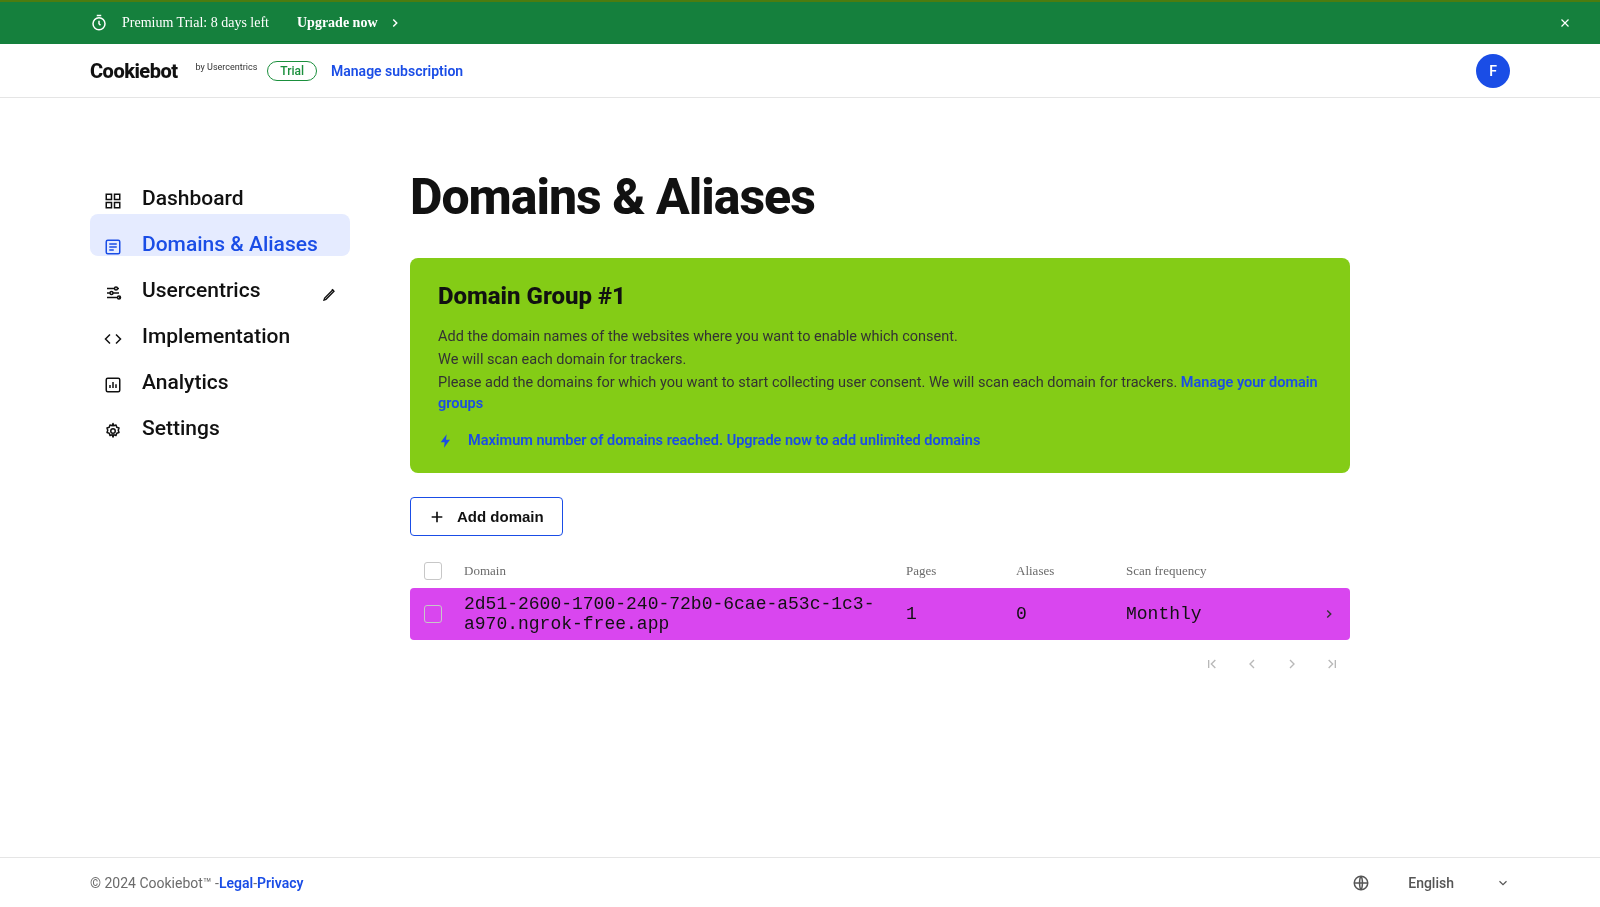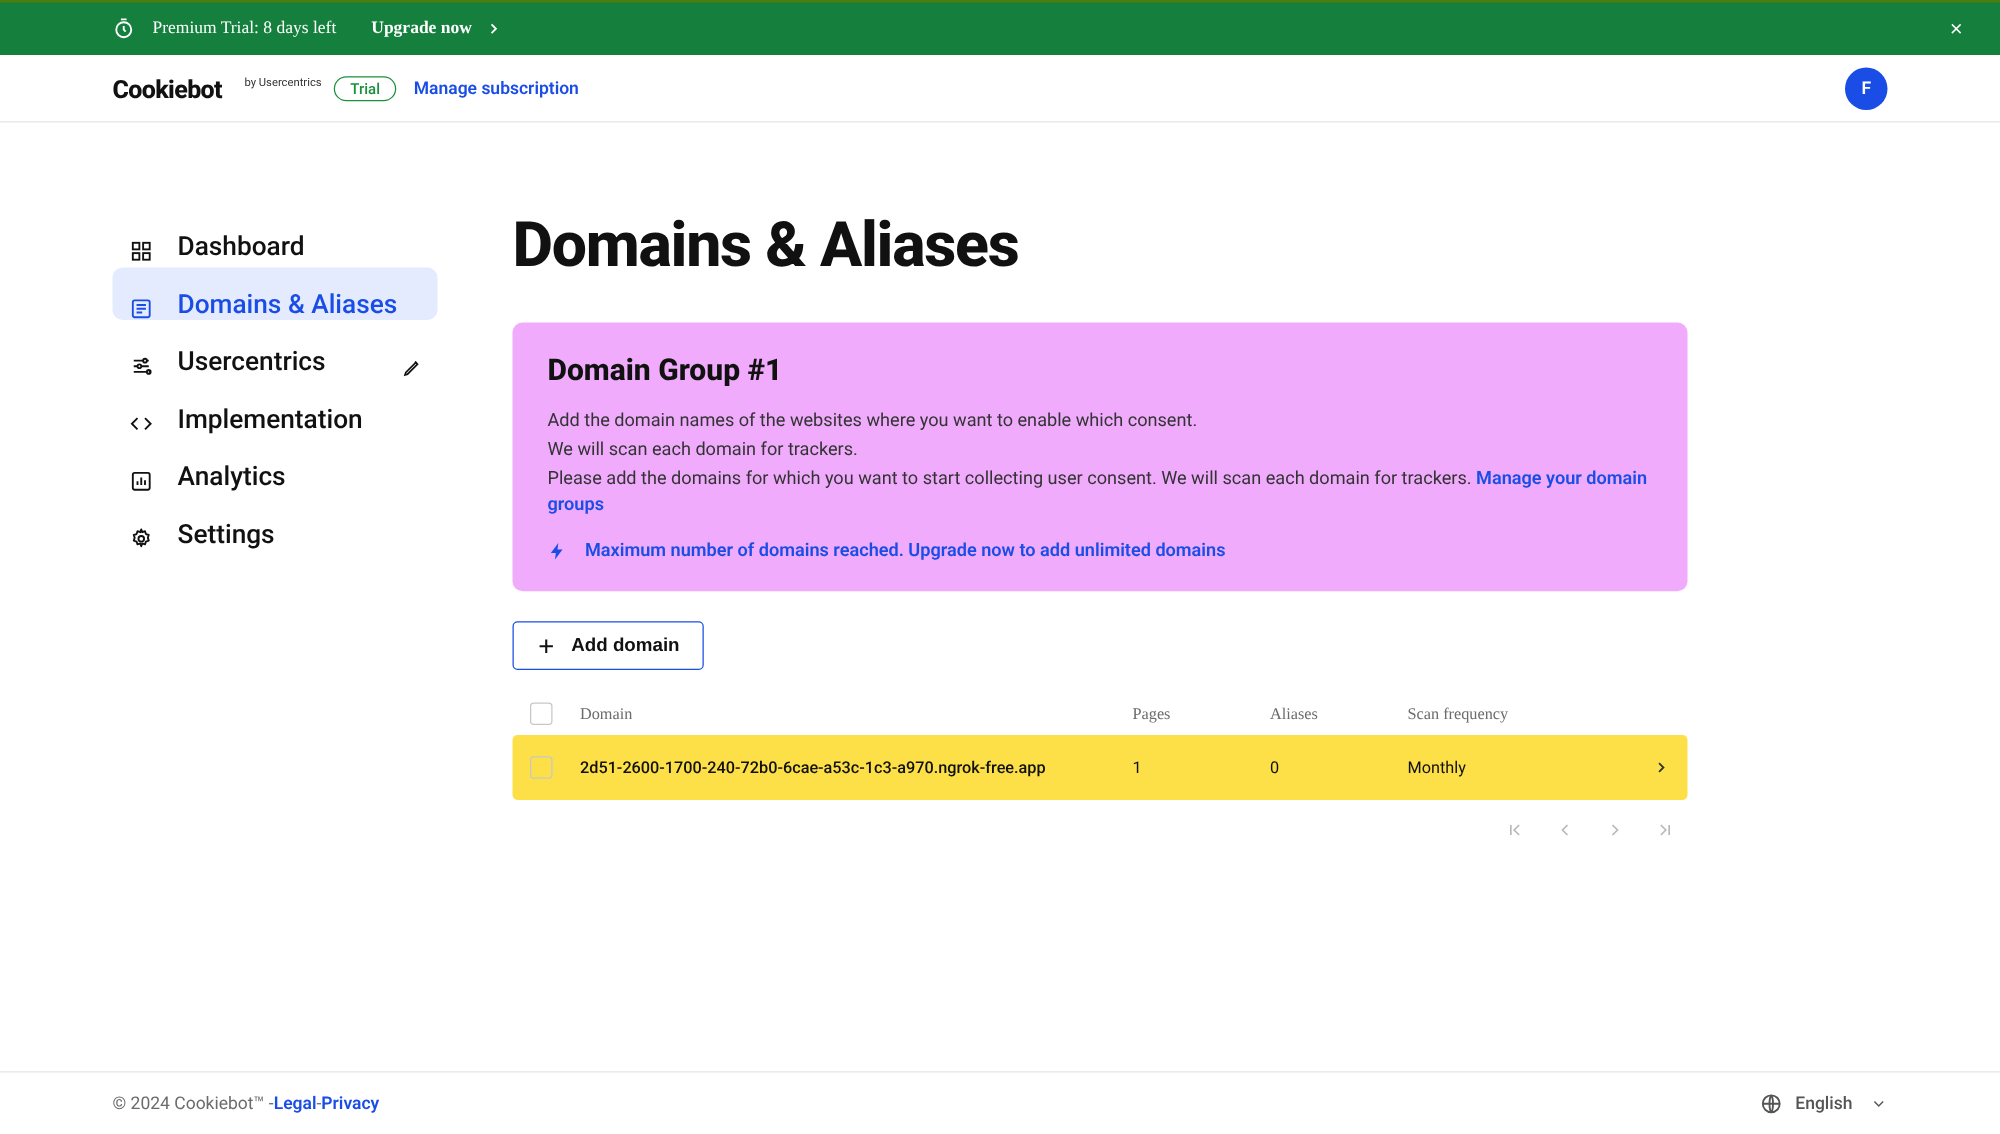--- a/index.html
+++ b/index.html
@@ -97,21 +97,21 @@
   .nav-item .icon { width: 20px; display: inline-flex; margin-right: 18px; color: #111; }
   .nav-item.active { background: #e5ebff; color: #1a4de6; }
   .nav-item.active .icon { color: #1a4de6; }
   .nav-item .edit { position: absolute; right: 12px; display: inline-flex; color: #111; }
 
   
   .main { flex: 1; max-width: 940px; }
   .page-title { font-size: 50px; font-weight: 800; letter-spacing: -1px; margin-bottom: 32px; }
 
   .group-card {
-    background: #f0abfc;
+    background: #84cc16;
     border-radius: 8px;
     padding: 24px 28px;
   }
   .group-title { font-size: 24px; font-weight: 800; margin-bottom: 16px; }
   .group-desc { font-size: 14.5px; color: #333; line-height: 1.45; }
   .group-desc p { margin-bottom: 2px; }
   .group-desc a { color: #1a4de6; font-weight: 600; text-decoration: none; cursor: pointer; }
   .upgrade-notice {
     margin-top: 18px;
     display: flex;
@@ -140,21 +140,21 @@
 
   
   .table { margin-top: 18px; width: 100%; }
   .table-header, .table-row {
     display: grid;
     grid-template-columns: 40px 1fr 110px 110px 160px 50px;
     align-items: center;
     padding: 0 14px;
   }
   .table-header { height: 34px; color: #6b6b6b; font-size: 13px; font-weight: 500; font-family: Liberation Serif, serif; }
-  .table-row { height: 52px; background: #fde047; border-radius: 4px; font-size: 13px; }
+  .table-row { height: 52px; background: #d946ef; border-radius: 4px; font-size: 18px; font-family: Liberation Mono, monospace; }
   .checkbox {
     width: 18px; height: 18px;
     border: 1.5px solid #c7c7c7;
     border-radius: 3px;
     cursor: pointer;
   }
   .row-chevron { display: inline-flex; justify-content: flex-end; color: #333; cursor: pointer; }
 
   
   .pager { display: flex; justify-content: flex-end; gap: 24px; margin-top: 16px; padding-right: 10px; }
@@ -164,21 +164,21 @@
   .footer {
     border-top: 1px solid #e5e5e5;
     height: 50px;
     display: flex;
     align-items: center;
     padding: 0 90px;
     font-size: 14px;
     color: #6b6b6b;
   }
   .footer a { color: #1a4de6; font-weight: 600; text-decoration: none; cursor: pointer; }
-  .lang { margin-left: auto; display: flex; align-items: center; color: #555; font-weight: 500; cursor: pointer; }
+  .lang { margin-left: auto; display: flex; align-items: center; color: #555; font-weight: 500; cursor: pointer; gap: 28px; }
   .lang .globe { margin-right: 10px; display: inline-flex; }
   .lang .chev { margin-left: 14px; display: inline-flex; }
 
   svg { display: block; }
 </style>
 </head>
 <body>
 
 <div class="banner">
   <span class="timer-icon">

